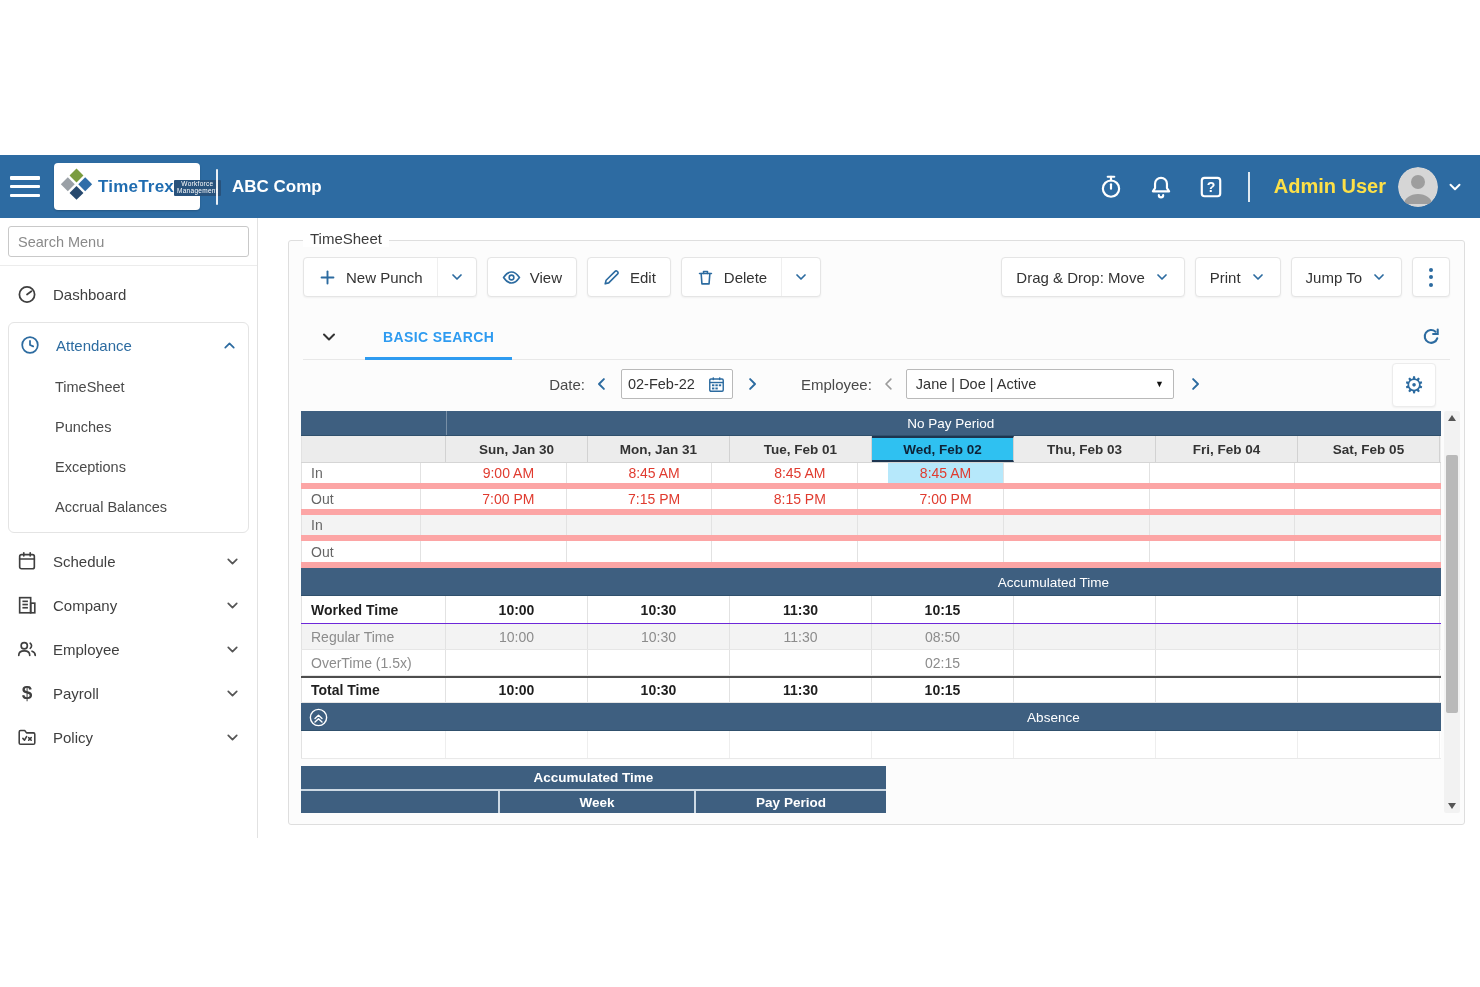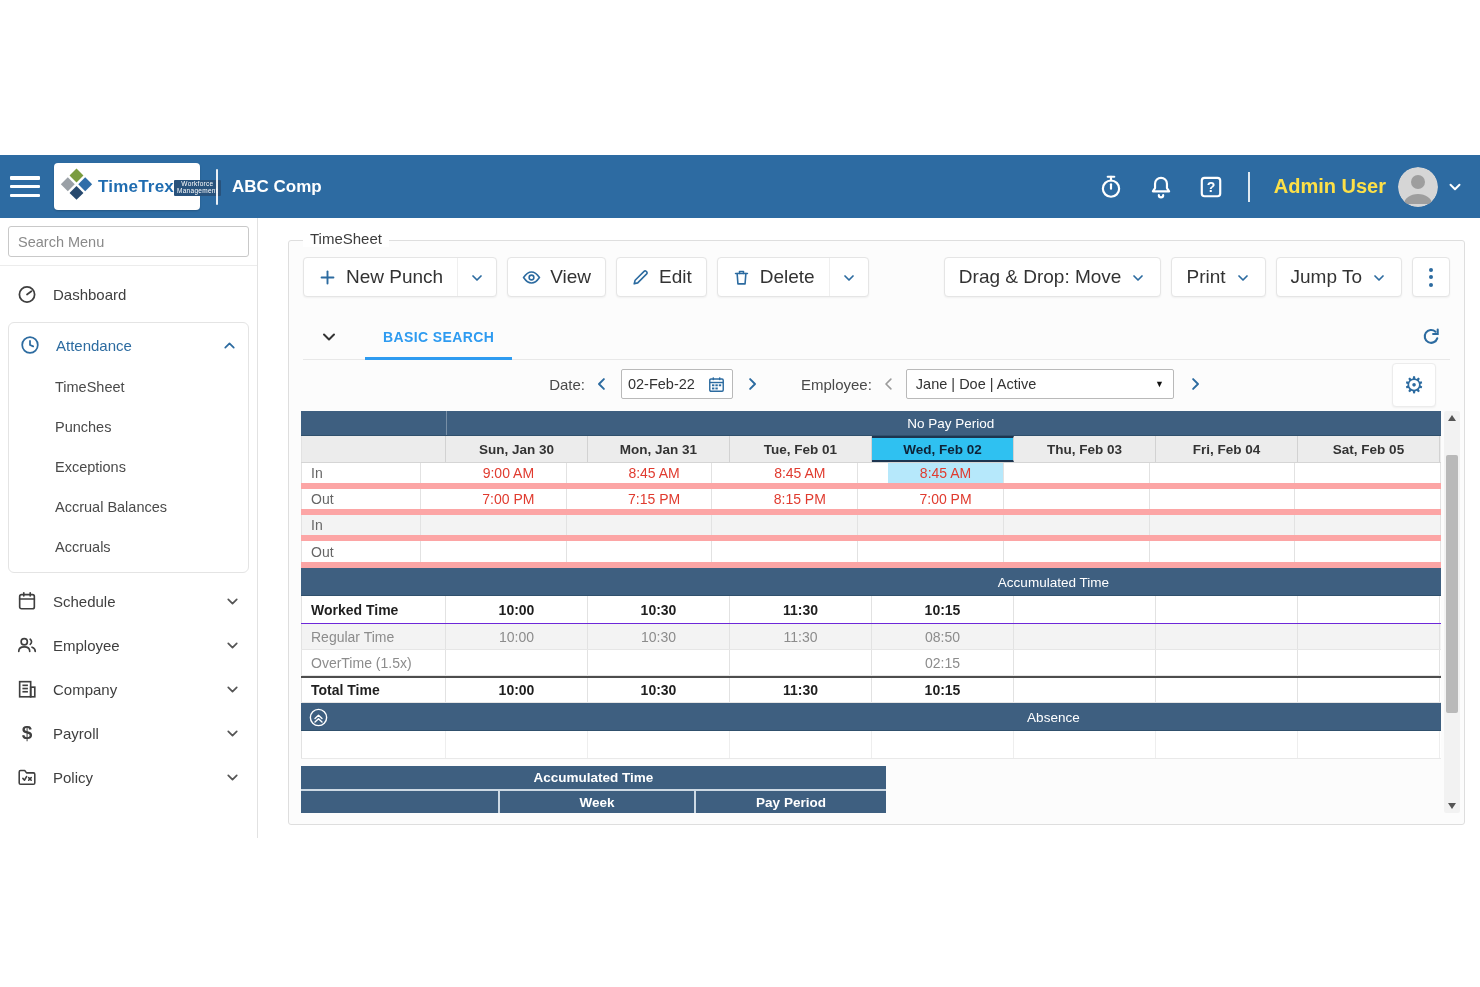--- a/index.html
+++ b/index.html
@@ -52,21 +52,21 @@
   .group-head{color:var(--accent);padding:0 10px;}
   .group-head .nicon,.group-head .chev{color:var(--accent);}
   .sub-item{height:40px;display:flex;align-items:center;padding-left:46px;font-size:14.5px;color:#4a4a4a;cursor:pointer;}
   .dollar{font-size:19px;font-weight:bold;color:#3f3f3f;}
 
   
   .main-panel{position:absolute;left:288px;top:240px;width:1177px;height:585px;border:1px solid #dedede;border-radius:3px;background:#fcfcfc;box-sizing:border-box;}
   .legend{position:absolute;top:-11px;left:14px;background:#fff;padding:0 7px;font-size:15px;color:#3c3c3c;}
 
   .toolbar{position:absolute;left:14px;right:14px;top:16px;height:40px;display:flex;align-items:center;}
-  .btn{display:flex;align-items:stretch;background:#fff;border:1px solid #e5e5e5;border-radius:4px;height:40px;box-shadow:0 1px 2px rgba(0,0,0,.05);font-size:19px;color:#333;cursor:pointer;box-sizing:border-box;margin-right:10px;}
+  .btn{display:flex;align-items:stretch;background:#fff;border:1px solid #e5e5e5;border-radius:4px;height:40px;box-shadow:0 1px 2px rgba(0,0,0,.05);font-size:15px;color:#333;cursor:pointer;box-sizing:border-box;margin-right:10px;}
   .seg{display:flex;align-items:center;padding:0 14px;}
   .seg + .seg{border-left:1px solid #efefef;padding:0 11px;}
   .bicon{width:19px;height:19px;color:var(--accent);margin-right:9px;flex:none;}
   .bicon svg{width:100%;height:100%;}
   .btnchev{width:16px;height:16px;color:var(--accent);flex:none;}
   .btnchev svg{width:100%;height:100%;}
   .lblchev{margin-left:9px;}
   .toolbar-right{margin-left:auto;display:flex;}
   .kebab{width:38px;justify-content:center;display:flex;align-items:center;flex-direction:column;gap:3.5px;margin-right:0;}
   .kebab i{width:4px;height:4px;border-radius:50%;background:var(--accent);display:block;}
@@ -244,70 +244,67 @@
           </div>
         <div class="sub-item">
             <span>Punches</span>
           </div>
         <div class="sub-item">
             <span>Exceptions</span>
           </div>
         <div class="sub-item">
             <span>Accrual Balances</span>
           </div>
-        <div class="sub-item">
-            <span>Accruals</span>
-          </div>
       </div>
 
       <div class="nav-item">
         <span class="nicon">
           <svg viewBox="0 0 24 24" fill="none" stroke="currentColor" stroke-width="1.8" stroke-linecap="round">
             <rect x="4" y="5" width="16" height="15.5" rx="2"></rect>
               <line x1="4" y1="9.8" x2="20" y2="9.8"></line>
             <line x1="8.5" y1="3" x2="8.5" y2="6.5"></line>
               <line x1="15.5" y1="3" x2="15.5" y2="6.5"></line>
           </svg>
         </span>
         <span>Schedule</span>
-        <span class="chev">
-          <svg viewBox="0 0 24 24" fill="none" stroke="currentColor" stroke-width="2.4" stroke-linecap="round" stroke-linejoin="round">
-              <polyline points="6,9 12,15 18,9"></polyline>
-            </svg>
-        </span>
-      </div>
-
-      <div class="nav-item">
-        <span class="nicon">
-          <svg viewBox="0 0 24 24" fill="none" stroke="currentColor" stroke-width="1.8" stroke-linecap="round">
-            <circle cx="9" cy="8.5" r="3.4"></circle>
-              <path d="M3 19 c0 -3.4 2.7 -5 6 -5 s6 1.6 6 5"></path>
-            <path d="M15.5 5.7 a3.4 3.4 0 0 1 0 5.6"></path>
-              <path d="M17.5 14.4 c2.1 0.7 3.5 2.2 3.5 4.6"></path>
-          </svg>
-        </span>
-        <span>Employee</span>
         <span class="chev">
           <svg viewBox="0 0 24 24" fill="none" stroke="currentColor" stroke-width="2.4" stroke-linecap="round" stroke-linejoin="round">
               <polyline points="6,9 12,15 18,9"></polyline>
             </svg>
         </span>
       </div>
 
       <div class="nav-item">
         <span class="nicon">
           <svg viewBox="0 0 24 24" fill="none" stroke="currentColor" stroke-width="1.8">
             <rect x="4" y="4" width="12" height="16.5"></rect>
               <rect x="16" y="10" width="4.5" height="10.5"></rect>
             <line x1="7" y1="8" x2="13" y2="8"></line>
               <line x1="7" y1="11.5" x2="13" y2="11.5"></line>
               <line x1="7" y1="15" x2="13" y2="15"></line>
           </svg>
         </span>
         <span>Company</span>
+        <span class="chev">
+          <svg viewBox="0 0 24 24" fill="none" stroke="currentColor" stroke-width="2.4" stroke-linecap="round" stroke-linejoin="round">
+              <polyline points="6,9 12,15 18,9"></polyline>
+            </svg>
+        </span>
+      </div>
+
+      <div class="nav-item">
+        <span class="nicon">
+          <svg viewBox="0 0 24 24" fill="none" stroke="currentColor" stroke-width="1.8" stroke-linecap="round">
+            <circle cx="9" cy="8.5" r="3.4"></circle>
+              <path d="M3 19 c0 -3.4 2.7 -5 6 -5 s6 1.6 6 5"></path>
+            <path d="M15.5 5.7 a3.4 3.4 0 0 1 0 5.6"></path>
+              <path d="M17.5 14.4 c2.1 0.7 3.5 2.2 3.5 4.6"></path>
+          </svg>
+        </span>
+        <span>Employee</span>
         <span class="chev">
           <svg viewBox="0 0 24 24" fill="none" stroke="currentColor" stroke-width="2.4" stroke-linecap="round" stroke-linejoin="round">
               <polyline points="6,9 12,15 18,9"></polyline>
             </svg>
         </span>
       </div>
 
       <div class="nav-item">
         <span class="nicon">
             <span class="dollar">$</span>

